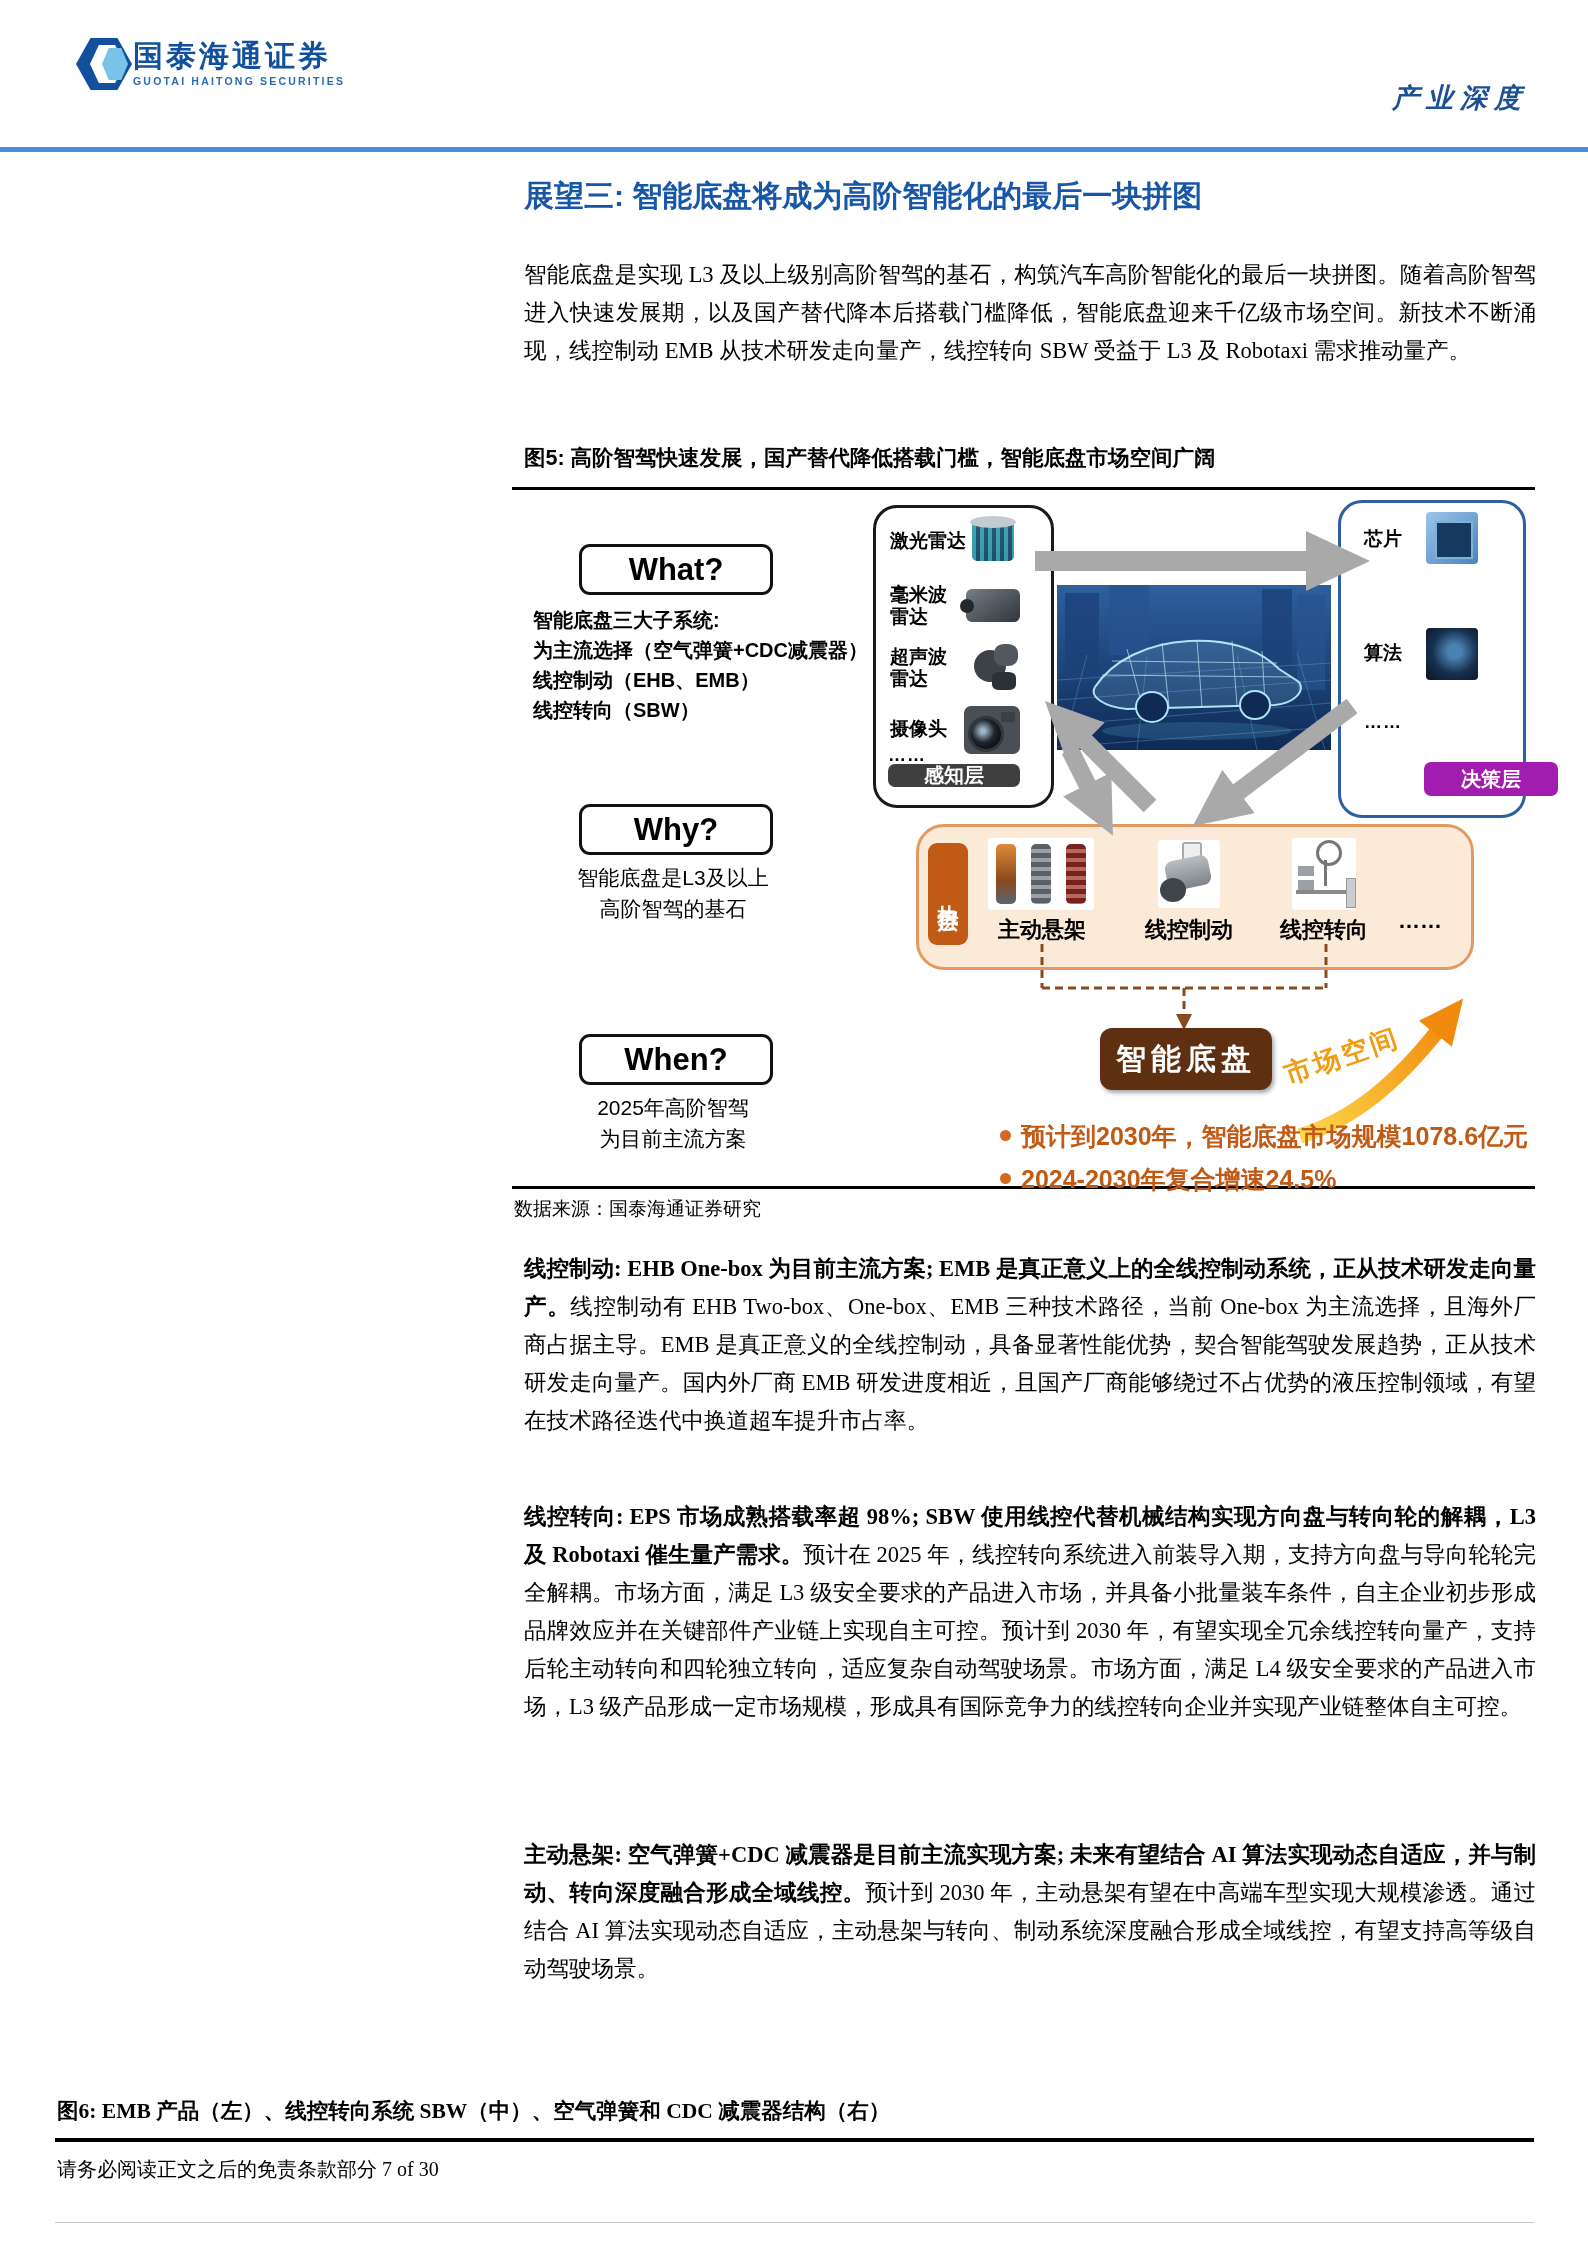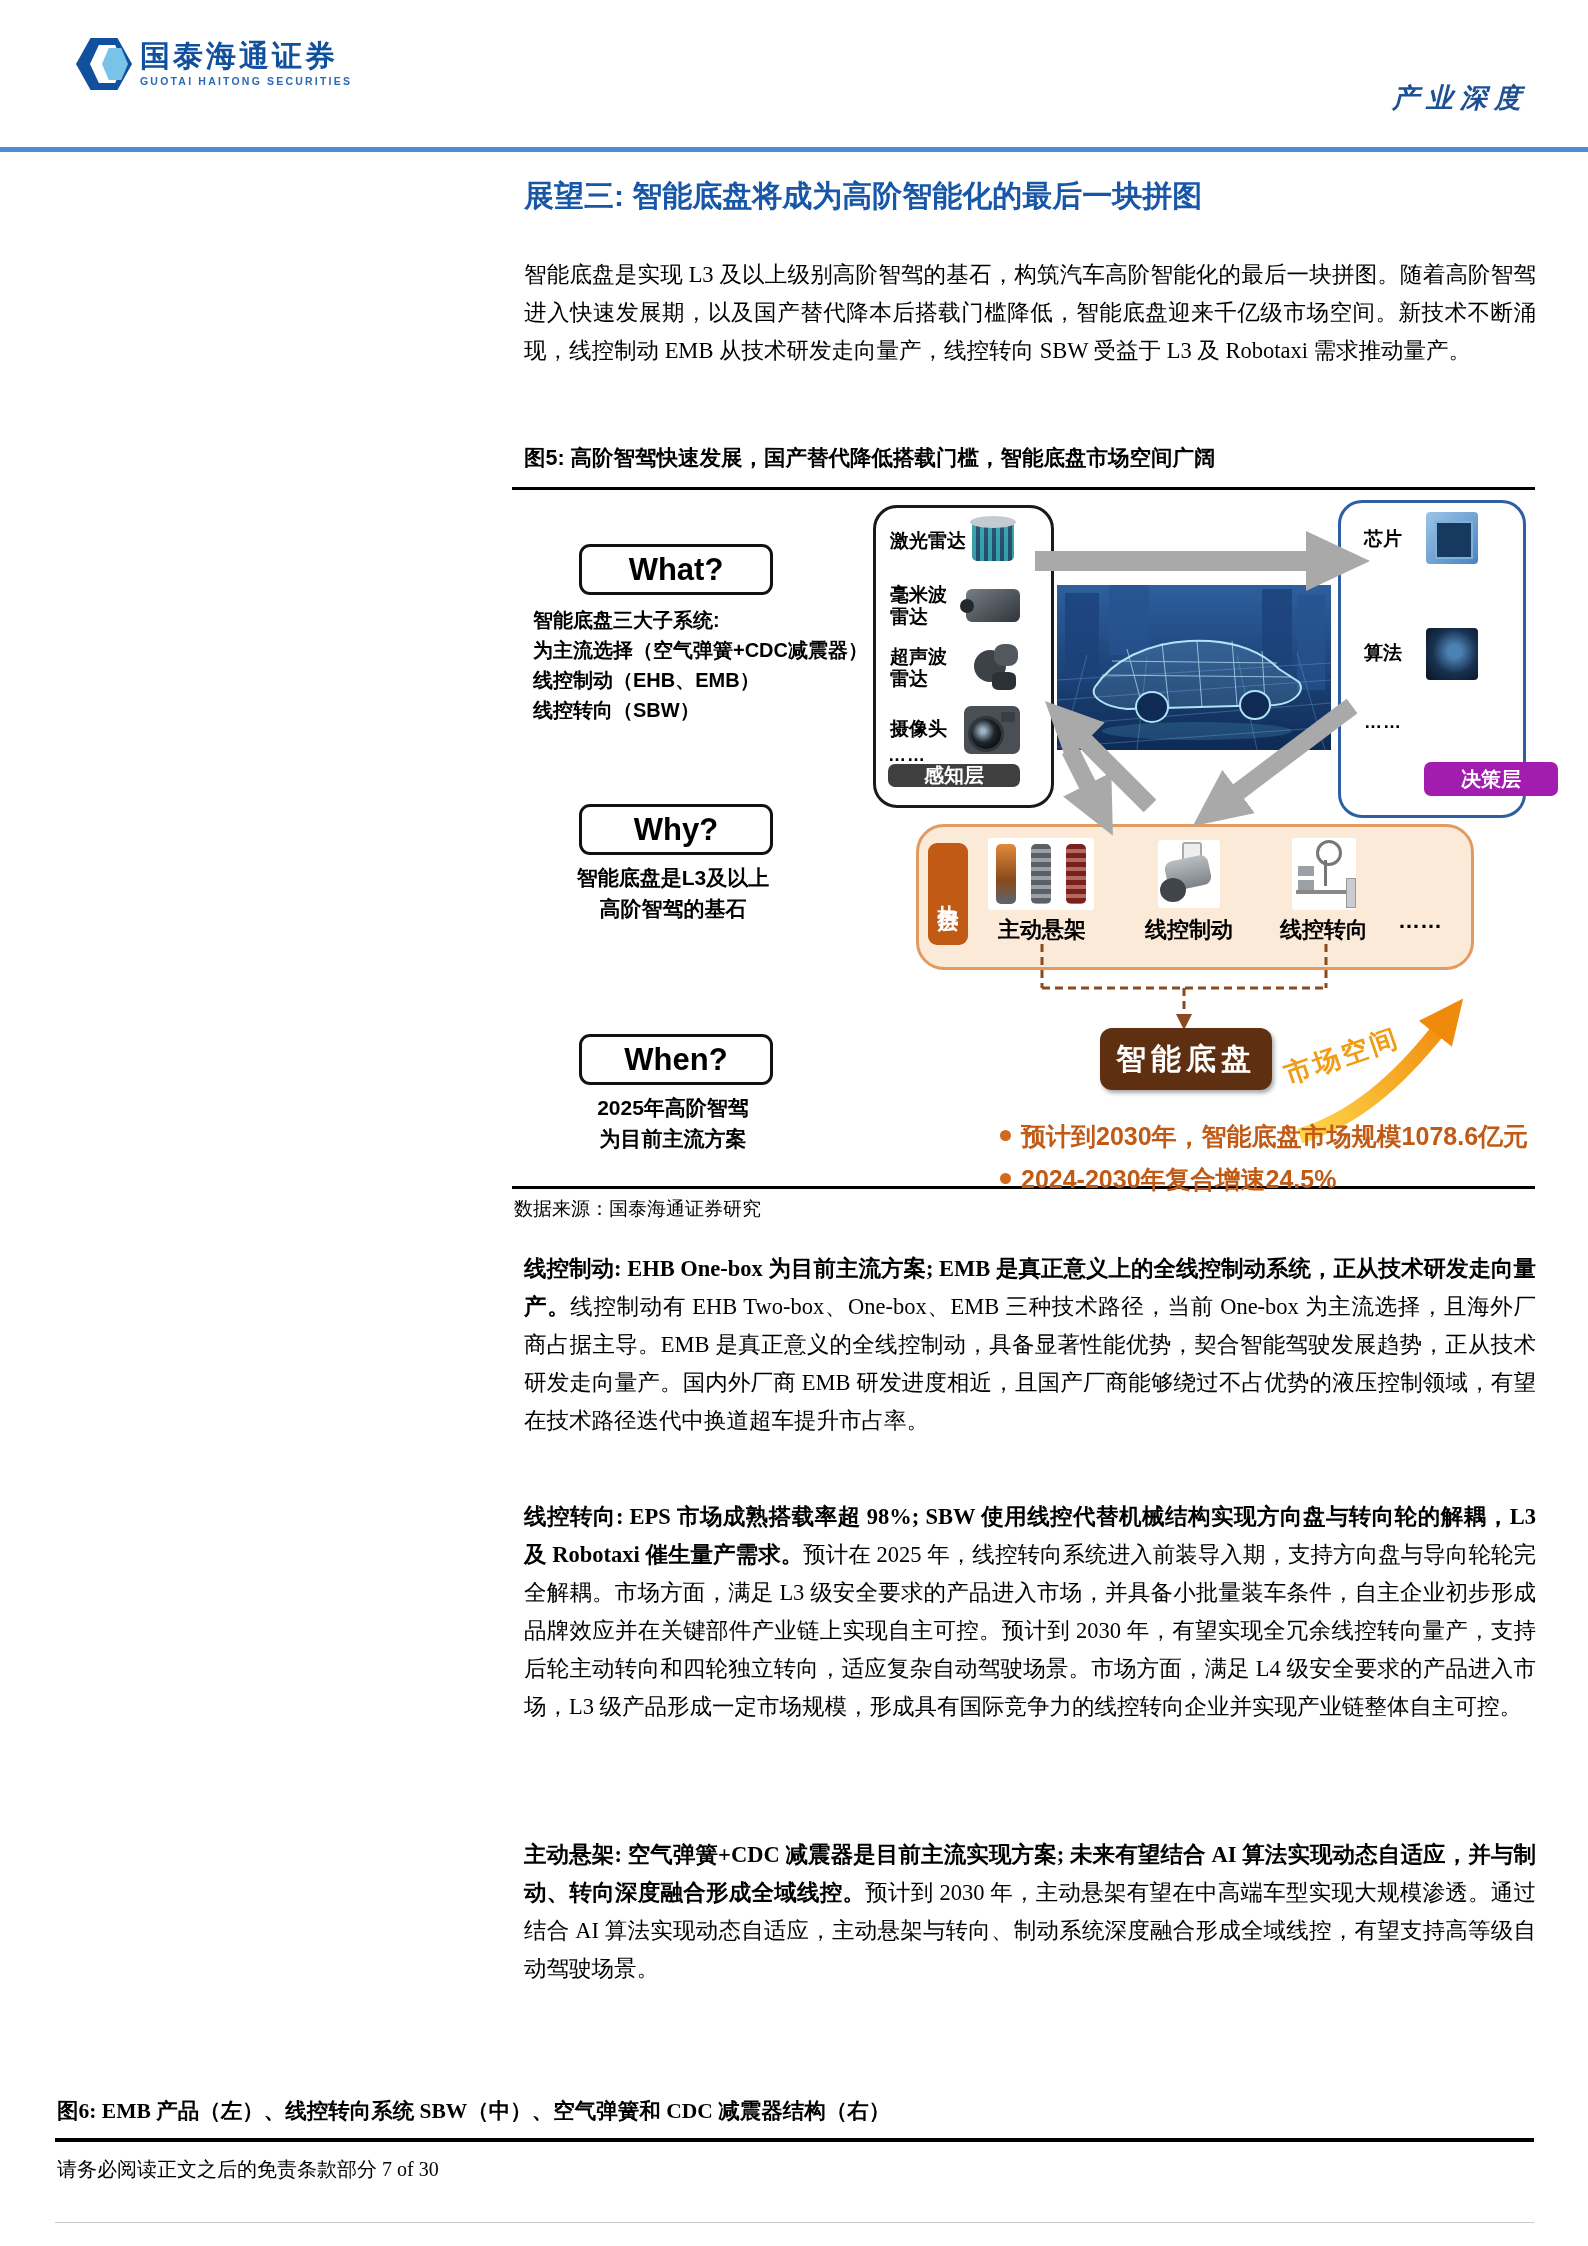--- a/index.html
+++ b/index.html
@@ -3,21 +3,21 @@
 <meta charset="utf-8">
 <style>
   html,body{margin:0;padding:0;background:#fff;}
   #page{position:relative;width:1588px;height:2246px;background:#fff;overflow:hidden;
         font-family:"Liberation Serif", serif;color:#000;}
   .abs{position:absolute;}
   .sans{font-family:"Liberation Sans", sans-serif;}
   .preline{white-space:pre-line;}
 
   
-  .logo-wrap{left:76px;top:38px;display:flex;align-items:center;gap:8px;}
+  .logo-wrap{left:76px;top:38px;display:flex;align-items:center;gap:1px;}
   .logo-hex{width:56px;height:52px;position:relative;}
   .hex{position:absolute;clip-path:polygon(26% 0,74% 0,100% 50%,74% 100%,26% 100%,0 50%);}
   .hex.h1{left:0;top:0;width:56px;height:52px;background:#11509c;}
   .hex.h2{left:14px;top:7px;width:34px;height:38px;background:#ffffff;}
   .hex.h3{left:26px;top:10px;width:26px;height:32px;background:#79c2e8;}
   .logo-cn{font-size:30px;font-weight:bold;color:#11509c;letter-spacing:3px;
            font-family:"Liberation Sans",sans-serif;line-height:30px;}
   .logo-en{font-size:10.5px;font-weight:bold;color:#2a6ab5;letter-spacing:2.2px;
            font-family:"Liberation Sans",sans-serif;margin-top:4px;}
   .corner{right:60px;top:80px;font-size:27px;font-weight:bold;font-style:italic;
@@ -34,21 +34,21 @@
   .rule{background:#000;}
   .fig5-top{left:512px;top:487px;width:1023px;height:3px;}
   .fig5-bot{left:512px;top:1186px;width:1023px;height:3px;}
   .fig5-src{left:514px;top:1196px;font-size:19px;}
 
   
   .wbox{left:579px;width:188px;height:45px;border:3.5px solid #111;border-radius:11px;
         display:flex;align-items:center;justify-content:center;
         font-size:31px;font-weight:bold;background:#fff;}
   .what-lines{left:533px;top:605px;width:340px;font-size:20px;font-weight:bold;line-height:30px;}
-  .center-note{left:528px;width:290px;text-align:center;font-size:21px;font-weight:bold;line-height:31px;}
+  .center-note{left:528px;width:290px;text-align:center;font-size:21px;font-weight:normal;line-height:31px;}
 
   
   .panel{border-radius:24px;background:#fff;}
   .perc{left:873px;top:505px;width:175px;height:297px;border:3px solid #1a1a1a;}
   .deci{left:1338px;top:500px;width:182px;height:312px;border:3px solid #2e5fa3;}
   .p-label{position:absolute;font-size:19px;font-weight:bold;line-height:22px;}
   .layer-tag{position:absolute;border-radius:7px;color:#fff;font-size:20px;font-weight:bold;
              display:flex;align-items:center;justify-content:center;}
   .dots{font-size:18px;font-weight:bold;letter-spacing:1px;}
 

